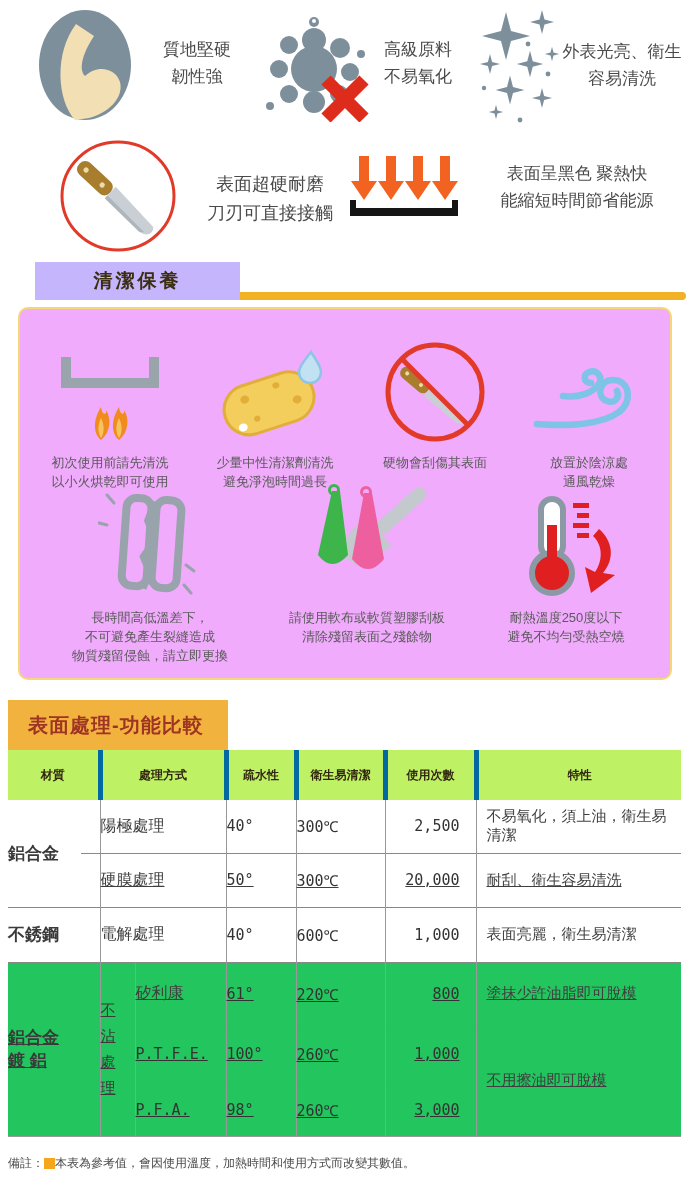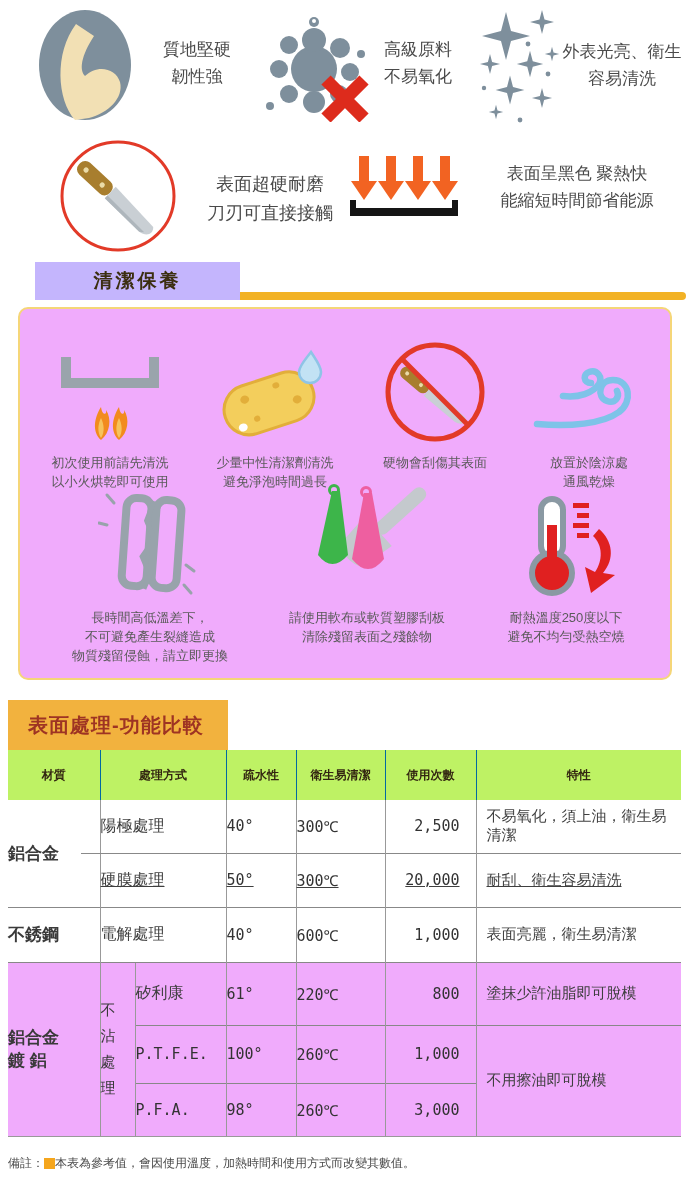--- a/index.html
+++ b/index.html
@@ -27,26 +27,26 @@
   
   .tbl-title{
     background:#F2B23E;color:#9E3423;font-weight:bold;font-size:20px;
     line-height:50px;padding-left:20px;box-sizing:border-box;letter-spacing:1px;
   }
   table{border-collapse:collapse;table-layout:fixed;width:673px;}
   th{
     background:#bef264;color:#332611;font-size:12px;font-weight:bold;
     height:50px;padding:0;
   }
-  th.bl{border-left:1px solid #0369a1;}
+  th.bl{border-left:5px solid #0369a1;}
   td{padding:0;text-align:left;font-size:16px;color:#3f3f3f;vertical-align:middle;}
   td.bl{border-left:1px solid #999;}
   td.bt{border-top:1px solid #888;}
   td.bb{border-bottom:1px solid #999;}
-  td.blue{background:#f0abfc;}
+  td.blue{background:#22c55e;text-decoration:underline;}
   td.mat{font-weight:bold;font-size:17px;color:#3a3a3a;position:relative;}
   .mat-line{position:absolute;right:-1px;top:50%;width:20px;border-top:1px solid #8a8a8a;}
   td.num{font-family:"DejaVu Sans Mono",monospace;font-size:15px;color:#333;}
   td.uses{text-align:right;padding-right:16px;}
   td.feat{text-align:left;padding-left:10px;font-size:15px;}
   td.vtext{font-size:15px;line-height:1.75;color:#3a3a3a;}
   
   .note{font-size:12px;color:#4a4a4a;display:flex;align-items:center;}
   .note-square{width:11px;height:11px;background:#F5A61D;display:inline-block;}
 </style>

